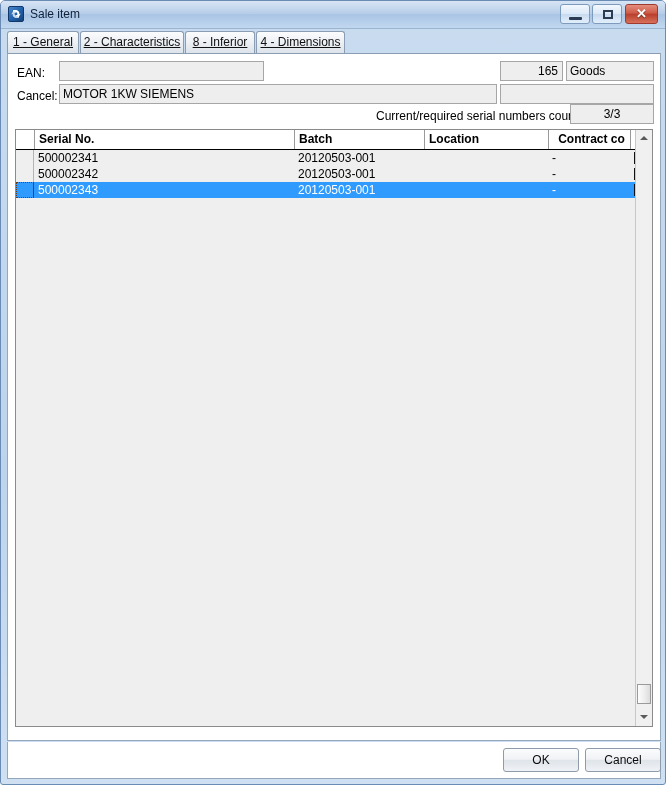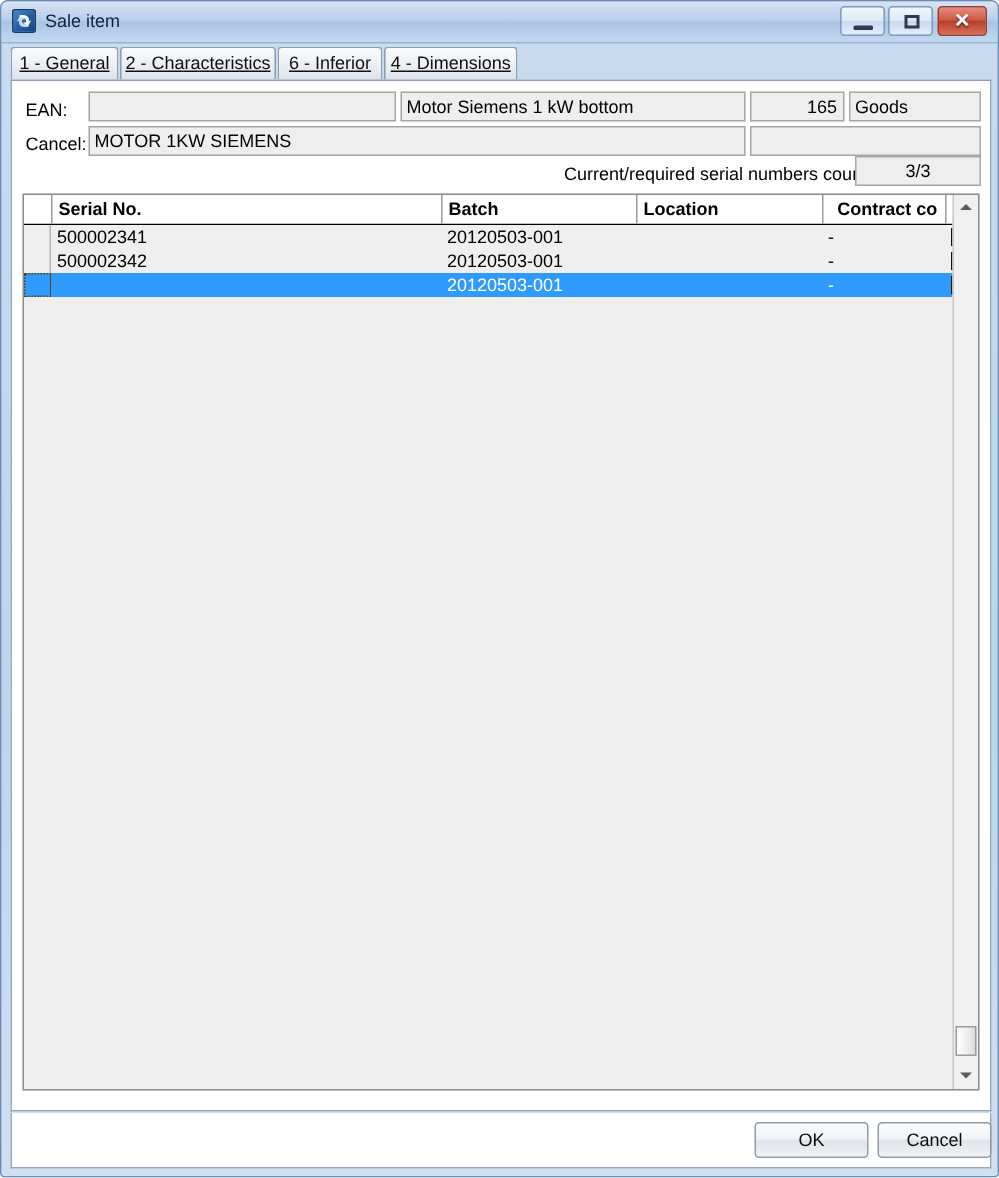--- a/index.html
+++ b/index.html
@@ -353,29 +353,28 @@
       <span class="glyph-max"></span>
     </div>
     <div class="win-btn" id="btn-close">
       <span class="glyph-close">✕</span>
     </div>
   </div>
 
   <div id="tabstrip">
     <div class="tab" style="left:6px;width:72px;">1 - General</div>
     <div class="tab" style="left:79px;width:104px;">2 - Characteristics</div>
-    <div class="tab" style="left:184px;width:70px;">6 - Inferior</div>
+    <div class="tab" style="left:184px;width:70px;">8 - Inferior</div>
     <div class="tab" style="left:255px;width:89px;">4 - Dimensions</div>
   </div>
 
   <div id="client">
 
     <div class="form-label" style="left:9px;top:12px;">EAN:</div>
     <div class="field" style="left:51px;top:7px;width:205px;height:20px;"></div>
-    <div class="field" style="left:259px;top:7px;width:230px;height:20px;">Motor Siemens 1 kW bottom</div>
     <div class="field right" style="left:492px;top:7px;width:63px;height:20px;">165</div>
     <div class="field" style="left:558px;top:7px;width:88px;height:20px;">Goods</div>
 
     <div class="form-label" style="left:9px;top:35px;">Cancel:</div>
     <div class="field" style="left:51px;top:30px;width:438px;height:20px;">MOTOR   1KW SIEMENS</div>
     <div class="field" style="left:492px;top:30px;width:154px;height:20px;"></div>
 
     <div class="form-label" style="left:368px;top:55px;">Current/required serial numbers count:</div>
     <div class="field center" style="left:562px;top:50px;width:84px;height:20px;">3/3</div>
 
@@ -409,20 +408,21 @@
           <div class="gcell" style="left:278px;width:130px;">20120503-001</div>
           <div class="gcell" style="left:408px;width:124px;"></div>
           <div class="gcell" style="left:532px;width:82px;">-</div>
           <div class="scell" style="left:614px;">
             <span class="sicon">L</span>
           </div>
         </div>
 
         <div class="grow selected" style="top:32px;">
           <div class="rowhdr"></div>
+          <div class="gcell" style="left:18px;width:260px;">500002343</div>
           <div class="gcell" style="left:278px;width:130px;">20120503-001</div>
           <div class="gcell" style="left:408px;width:124px;"></div>
           <div class="gcell" style="left:532px;width:82px;">-</div>
           <div class="scell" style="left:614px;">
             <span class="sicon">L</span>
           </div>
         </div>
 
       </div>
 

